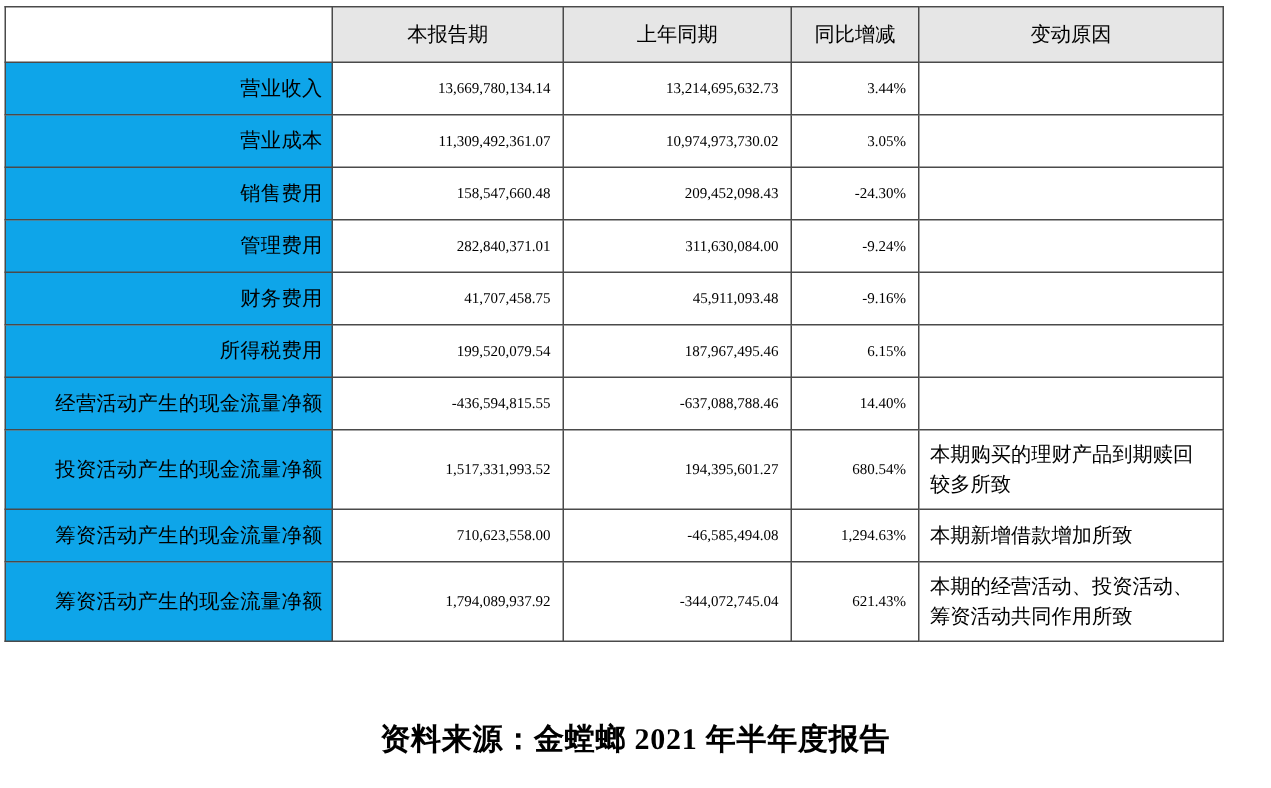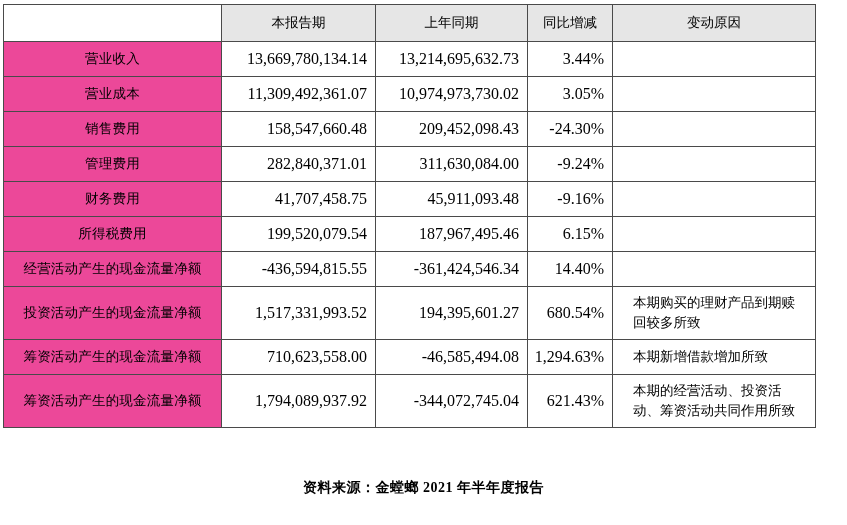--- a/index.html
+++ b/index.html
@@ -47,47 +47,47 @@
 
   thead td {
     background: #e6e6e6;
     text-align: center;
     height: 36px;
     font-size: 13.5px;
   }
   thead td.blank { background: #ffffff; }
 
   tbody td.label {
-    background: #ec4899;
-    text-align: center;
+    background: #0ea5e9;
+    text-align: right;
     font-size: 13.5px;
     letter-spacing: 0.2px;
     margin-left: 28px;
   }
   tbody td.num {
     text-align: right;
-    font-size: 16px;
+    font-size: 10px;
     padding-right: 8px;
   }
   tbody td.reason {
     text-align: left;
     font-size: 13.5px;
     line-height: 1.45;
-    padding: 4px 20px;
+    padding: 4px 7px;
   }
   tbody tr { height: 35px; }
   tbody tr.tall { height: 53px; }
 
   .caption {
     position: absolute;
     left: 0;
     top: 479px;
     width: 847px;
     text-align: center;
-    font-size: 14px;
+    font-size: 20px;
     font-weight: bold;
     font-family: "Liberation Serif", serif;
     letter-spacing: 0.5px;
   }
 </style>
 </head>
 <body>
 
 <div class="page">
 
@@ -148,21 +148,21 @@
         <tr>
           <td class="label">所得税费用</td>
           <td class="num">199,520,079.54</td>
           <td class="num">187,967,495.46</td>
           <td class="num">6.15%</td>
           <td class="reason"></td>
         </tr>
         <tr>
           <td class="label">经营活动产生的现金流量净额</td>
           <td class="num">-436,594,815.55</td>
-          <td class="num">-361,424,546.34</td>
+          <td class="num">-637,088,788.46</td>
           <td class="num">14.40%</td>
           <td class="reason"></td>
         </tr>
         <tr class="tall">
           <td class="label">投资活动产生的现金流量净额</td>
           <td class="num">1,517,331,993.52</td>
           <td class="num">194,395,601.27</td>
           <td class="num">680.54%</td>
           <td class="reason">本期购买的理财产品到期赎回较多所致</td>
         </tr>

